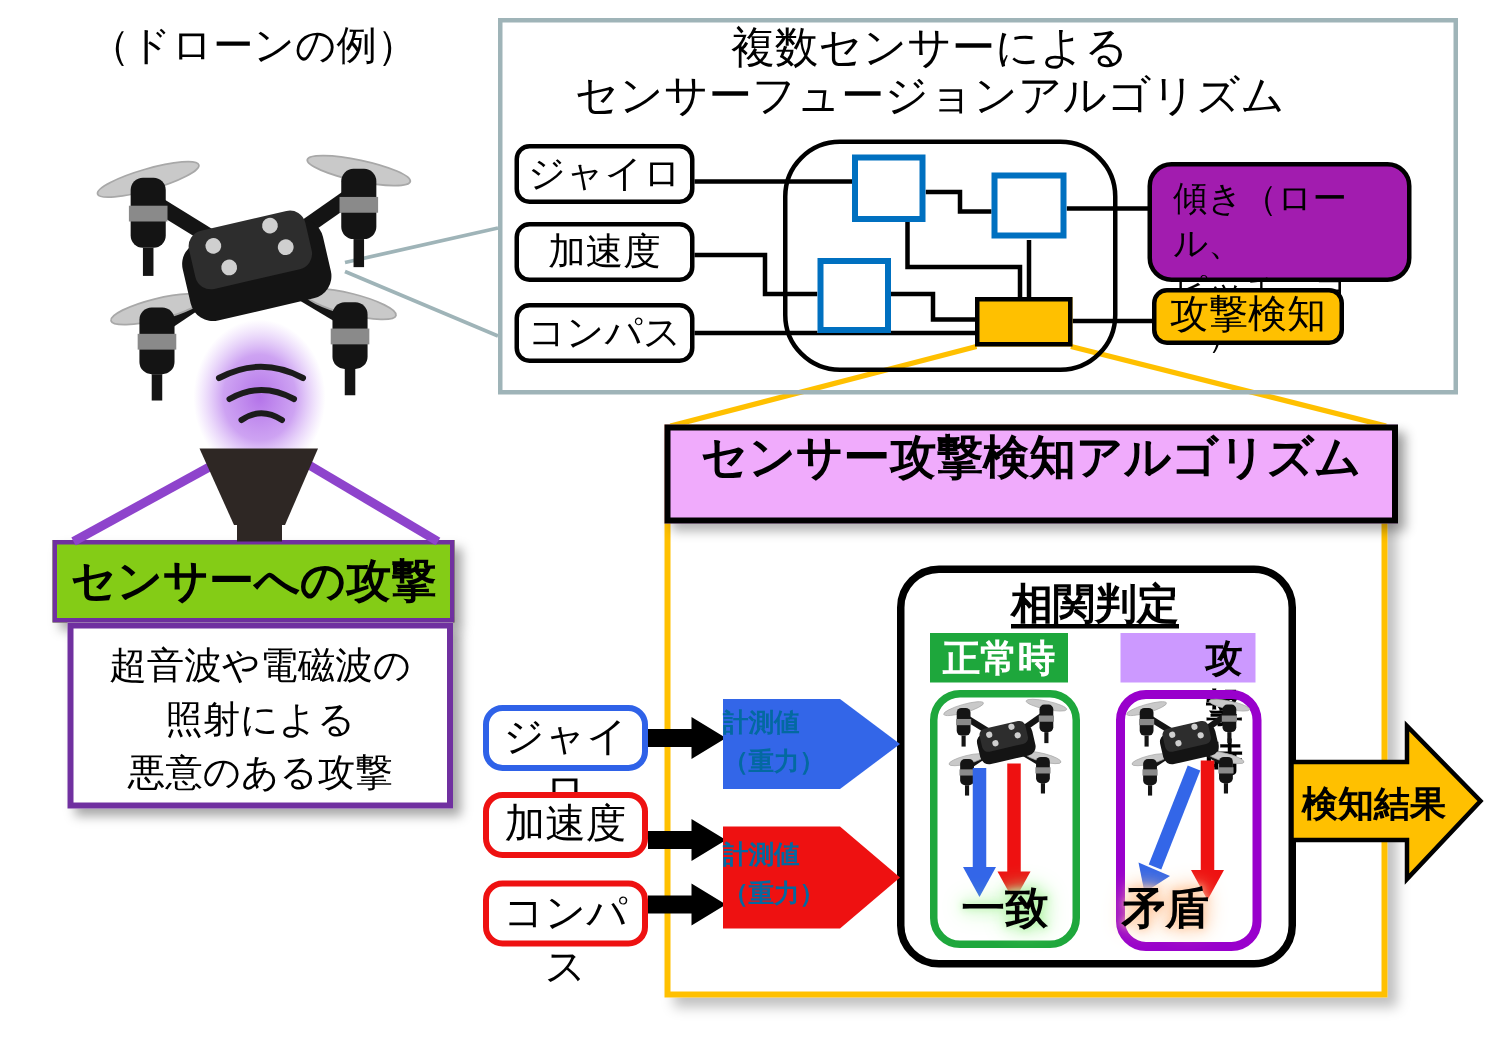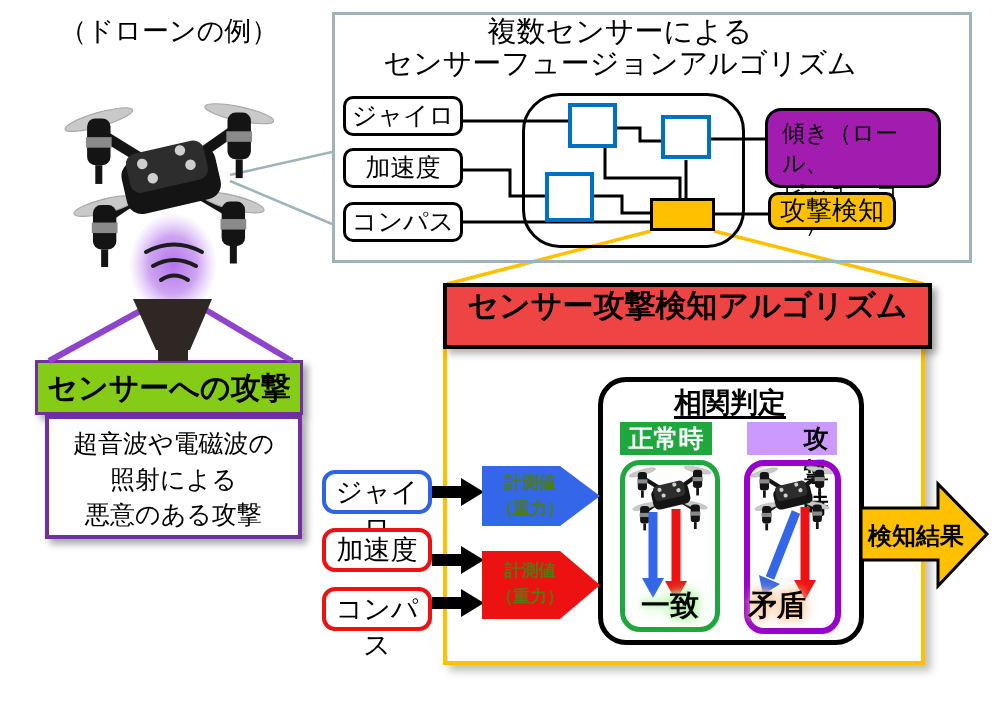--- a/index.html
+++ b/index.html
@@ -30,21 +30,21 @@
 
   
   .purple-header{left:35px;top:360px;width:268px;height:55px;background:#84cc16;border:3px solid #7030A0;
             box-shadow:5px 5px 7px rgba(0,0,0,.35);font-size:30px;font-weight:bold;line-height:49px;text-align:center;}
   .purple-body{left:45px;top:415px;width:257px;height:124px;background:#fff;border:4px solid #7030A0;
             box-shadow:5px 5px 7px rgba(0,0,0,.35);font-size:25px;line-height:1.42;text-align:center;padding-top:7px;}
 
   
   .big-box{left:443px;top:283px;width:482px;height:382px;background:#fff;border:4px solid #FFC000;
             box-shadow:6px 6px 8px rgba(0,0,0,.25);}
-  .orange-header{left:443px;top:283px;width:489px;height:66px;background:#ef4444;border:4px solid #000;
+  .orange-header{left:443px;top:283px;width:489px;height:66px;background:#f0abfc;border:4px solid #000;
             box-shadow:5px 5px 7px rgba(0,0,0,.3);}
   .orange-header .h1{font-size:31px;font-weight:bold;text-align:center;line-height:1.15;margin-top:1px;}
   .orange-header .h2{font-size:19px;text-align:center;line-height:1.1;}
 
   .corr-box{left:598px;top:377px;width:266px;height:268px;border:5px solid #000;border-radius:28px;background:#fff;}
   .corr-title{left:640px;top:384px;width:180px;font-size:28px;font-weight:bold;text-align:center;
               text-decoration:underline;text-decoration-thickness:3px;text-underline-offset:4px;}
   .normal-label{left:620px;top:422px;width:92px;height:33px;background:#1EA73C;color:#fff;font-weight:bold;
               font-size:25px;line-height:33px;text-align:center;}
   .attacked-label{left:747px;top:422px;width:90px;height:33px;background:#CC99FF;color:#000;font-weight:bold;
@@ -54,21 +54,21 @@
   .match-label{left:625px;top:586px;width:90px;font-size:29px;font-weight:bold;text-align:center;
               text-shadow:0 0 5px #b9f5ae,0 0 10px #b9f5ae,0 0 16px #93ef87;}
   .contra-label{left:748px;top:586px;width:90px;font-size:29px;font-weight:bold;text-align:left;
               text-shadow:0 0 5px #ffcda6,0 0 10px #ffcda6,0 0 16px #ffb985;}
 
   
   .d-input{left:322px;width:110px;height:44px;background:#fff;border-radius:13px;font-size:27px;line-height:36px;text-align:center;}
   .b-blue{border:4px solid #2F62E8;}
   .b-red{border:4px solid #EE1111;}
 
-  .measure{width:96px;color:#4d7c0f;font-size:17px;font-weight:bold;line-height:1.55;text-align:center;}
+  .measure{width:96px;color:#0369a1;font-size:17px;font-weight:bold;line-height:1.55;text-align:left;}
   .result-label{left:866px;top:520px;width:100px;font-size:24px;font-weight:bold;text-align:center;}
 </style>
 </head>
 <body>
 
 <div class="canvas">
 
   <svg class="overlay z1" width="1000" height="703" viewBox="0 0 1000 703">
 
     <g stroke="#000" stroke-width="3" fill="none">

